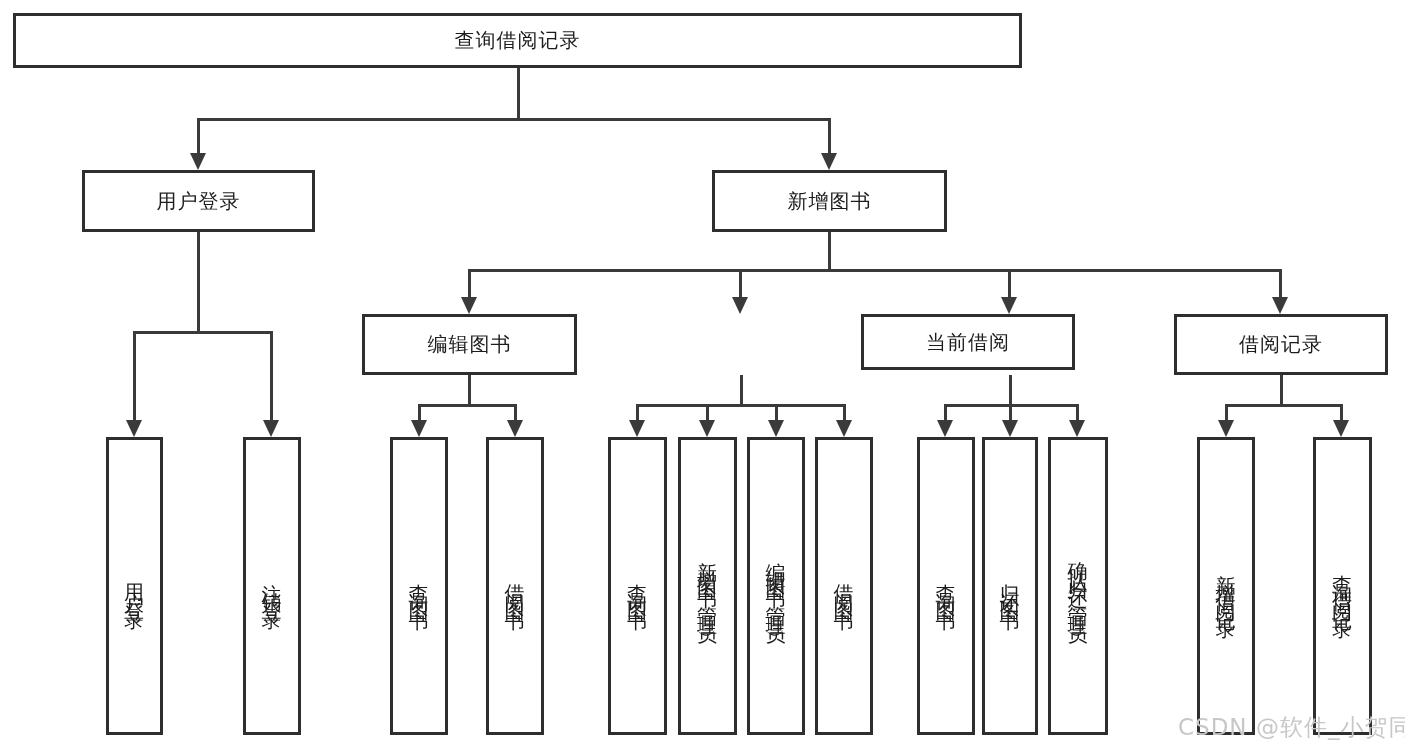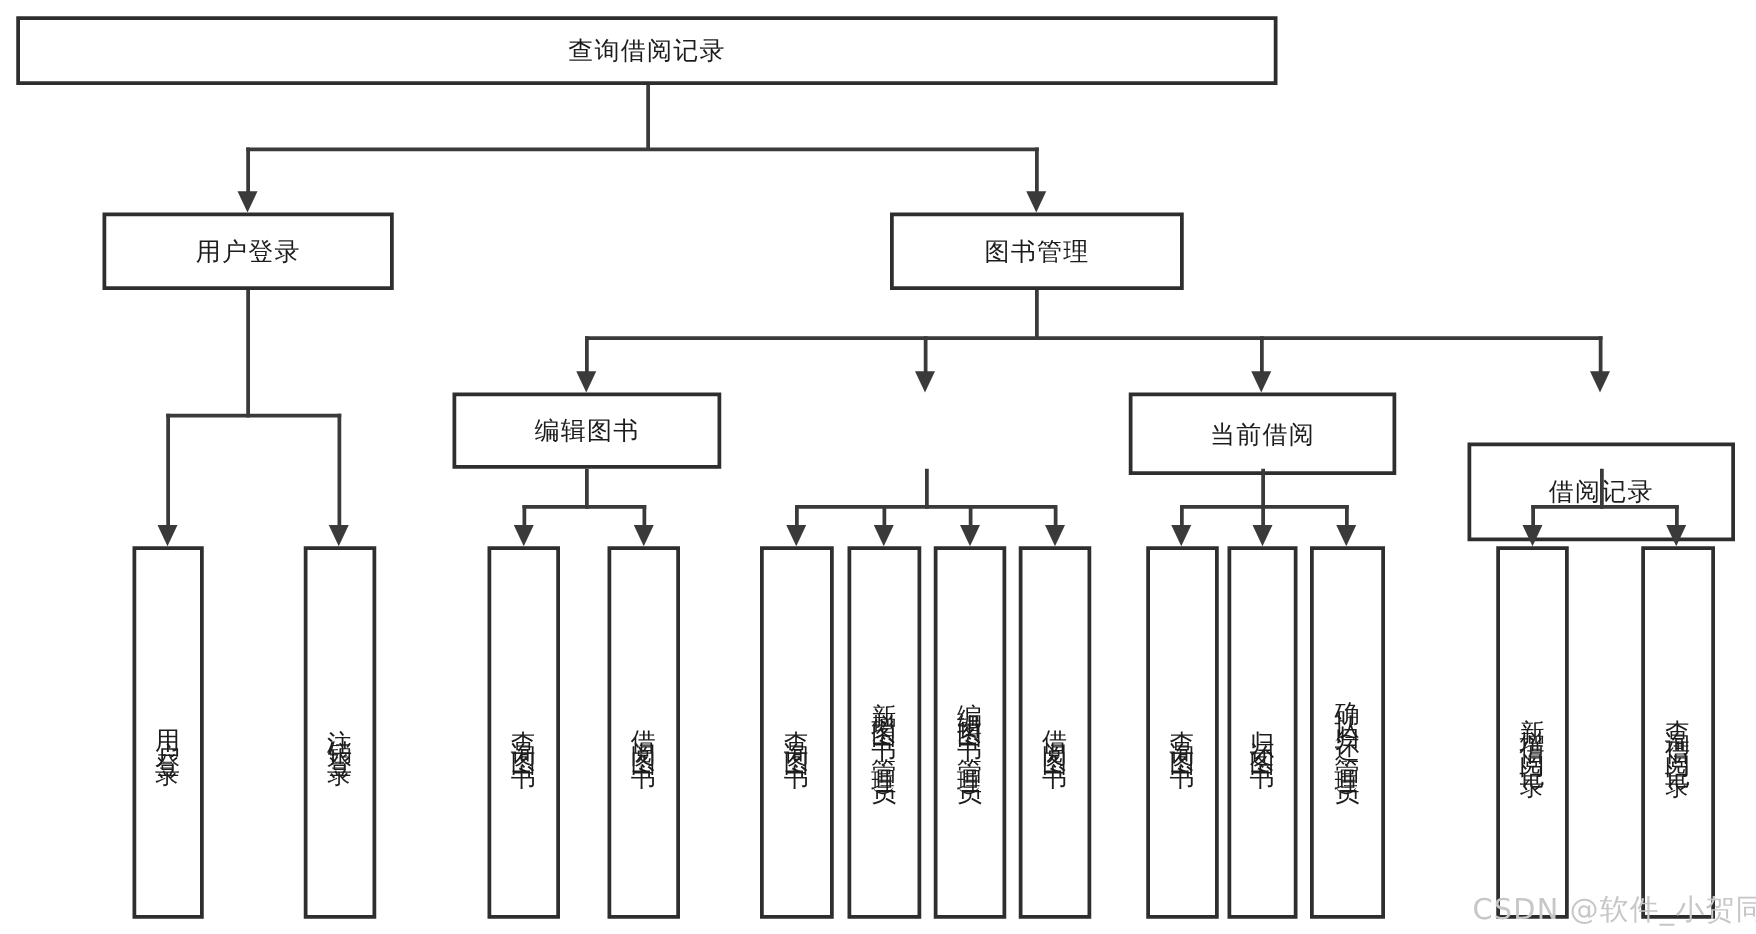--- a/index.html
+++ b/index.html
@@ -34,43 +34,43 @@
   <div class="box" style="left:13px; top:13px; width:1009px; height:55px;">查询借阅记录</div>
 
   <div class="vline" style="left:517px; top:68px; height:52px;"></div>
   <div class="hline" style="left:197px; top:118px; width:634px;"></div>
   <div class="vline" style="left:197px; top:118px; height:38px;"></div>
   <div class="vline" style="left:828px; top:118px; height:38px;"></div>
   <div class="arrow" style="left:190px; top:153px;"></div>
   <div class="arrow" style="left:821px; top:153px;"></div>
 
   <div class="box" style="left:82px; top:170px; width:233px; height:62px;">用户登录</div>
-  <div class="box" style="left:712px; top:170px; width:235px; height:62px;">图书管理</div>
+  <div class="box" style="left:712px; top:170px; width:235px; height:62px;">新增图书</div>
 
   <div class="vline" style="left:197px; top:232px; height:102px;"></div>
   <div class="hline" style="left:133px; top:331px; width:140px;"></div>
   <div class="vline" style="left:133px; top:331px; height:90px;"></div>
   <div class="vline" style="left:270px; top:331px; height:90px;"></div>
   <div class="arrow" style="left:126px; top:420px;"></div>
   <div class="arrow" style="left:263px; top:420px;"></div>
 
   <div class="vline" style="left:828px; top:232px; height:40px;"></div>
   <div class="hline" style="left:468px; top:269px; width:814px;"></div>
   <div class="vline" style="left:468px; top:269px; height:30px;"></div>
   <div class="vline" style="left:739px; top:269px; height:30px;"></div>
   <div class="vline" style="left:1008px; top:269px; height:30px;"></div>
   <div class="vline" style="left:1279px; top:269px; height:30px;"></div>
   <div class="arrow" style="left:461px; top:297px;"></div>
   <div class="arrow" style="left:732px; top:297px;"></div>
   <div class="arrow" style="left:1001px; top:297px;"></div>
   <div class="arrow" style="left:1272px; top:297px;"></div>
 
   <div class="box" style="left:362px; top:314px; width:215px; height:61px;">编辑图书</div>
-  <div class="box" style="left:903px; top:314px; width:214px; height:66px;">当前借阅</div>
-  <div class="box" style="left:1174px; top:314px; width:214px; height:79px;margin-top:40px;">借阅记录</div>
+  <div class="box" style="left:861px; top:314px; width:214px; height:56px;">当前借阅</div>
+  <div class="box" style="left:1174px; top:314px; width:214px; height:61px;">借阅记录</div>
 
   <div class="vline" style="left:468px; top:375px; height:32px;"></div>
   <div class="hline" style="left:418px; top:404px; width:99px;"></div>
   <div class="vline" style="left:418px; top:404px; height:18px;"></div>
   <div class="vline" style="left:514px; top:404px; height:18px;"></div>
   <div class="arrow" style="left:411px; top:420px;"></div>
   <div class="arrow" style="left:507px; top:420px;"></div>
 
   <div class="vline" style="left:740px; top:375px; height:32px;"></div>
   <div class="hline" style="left:636px; top:404px; width:209px;"></div>

